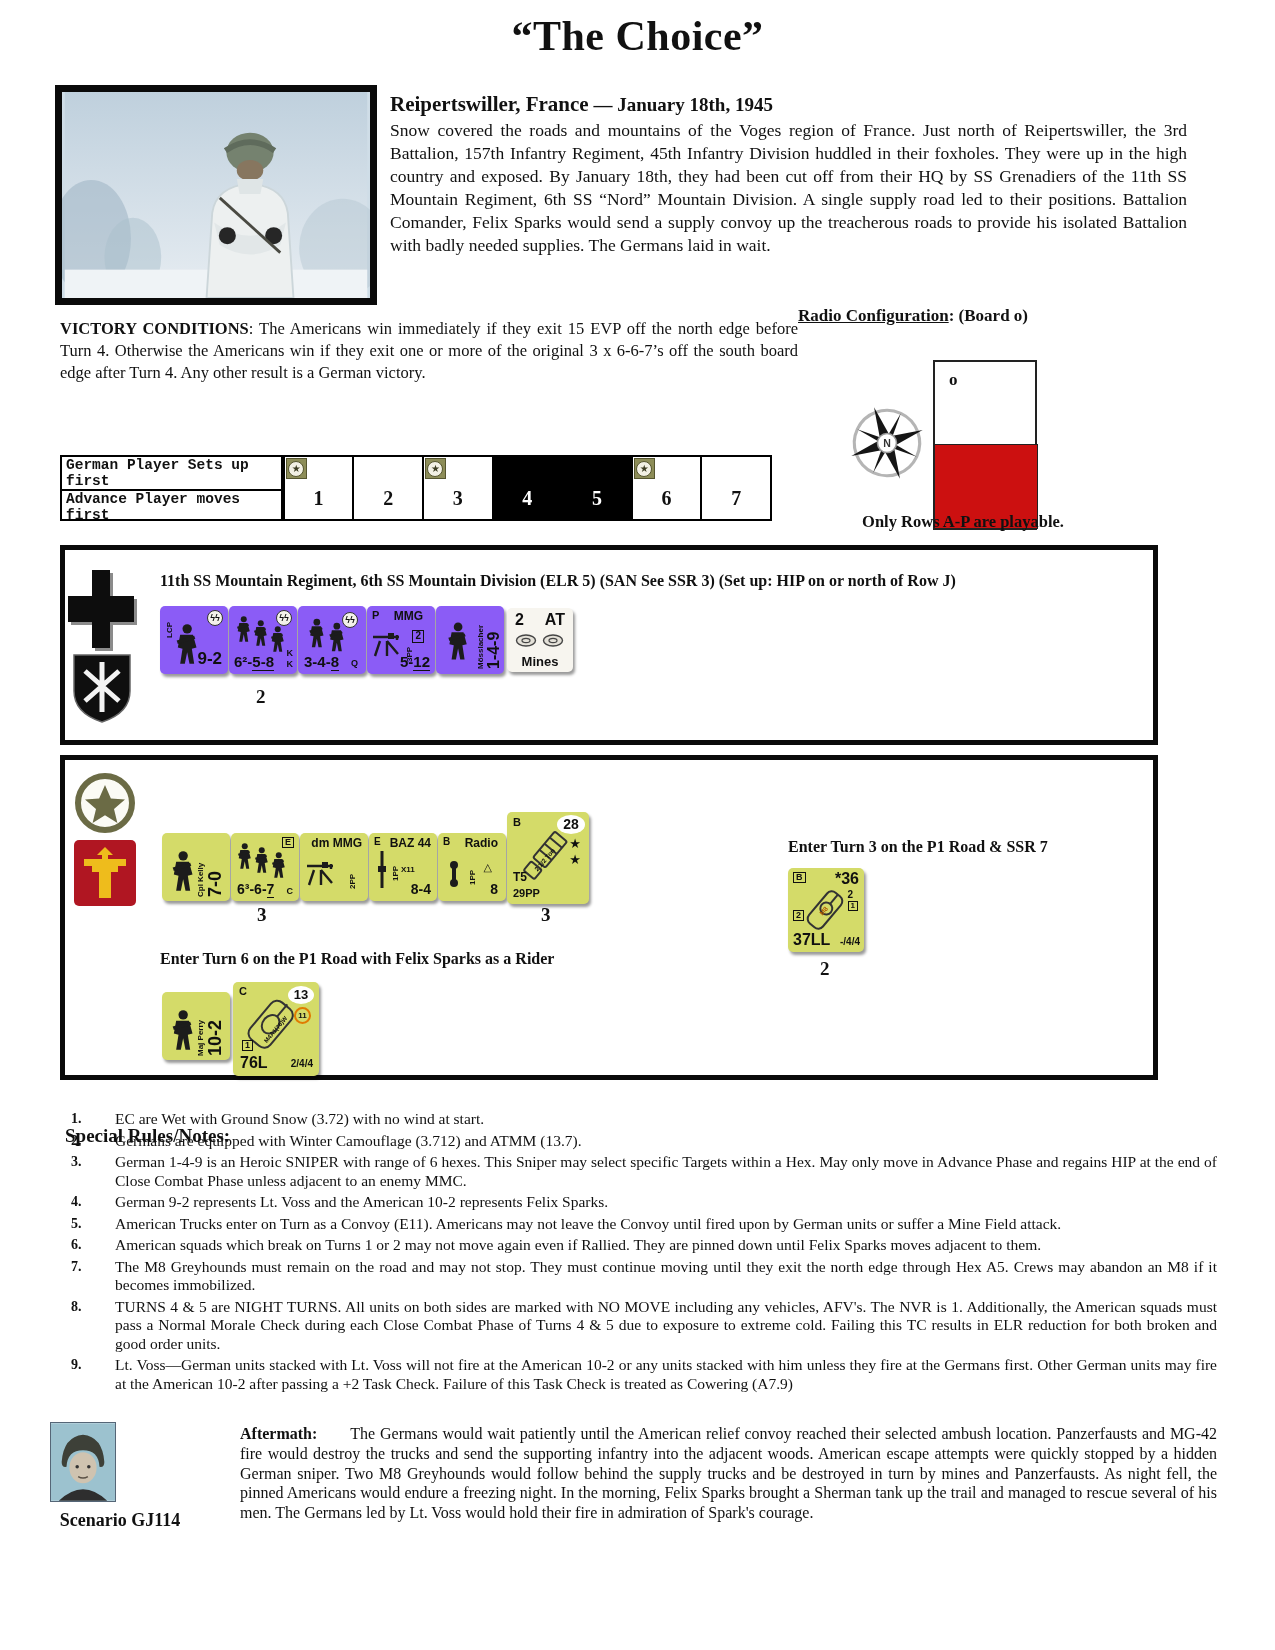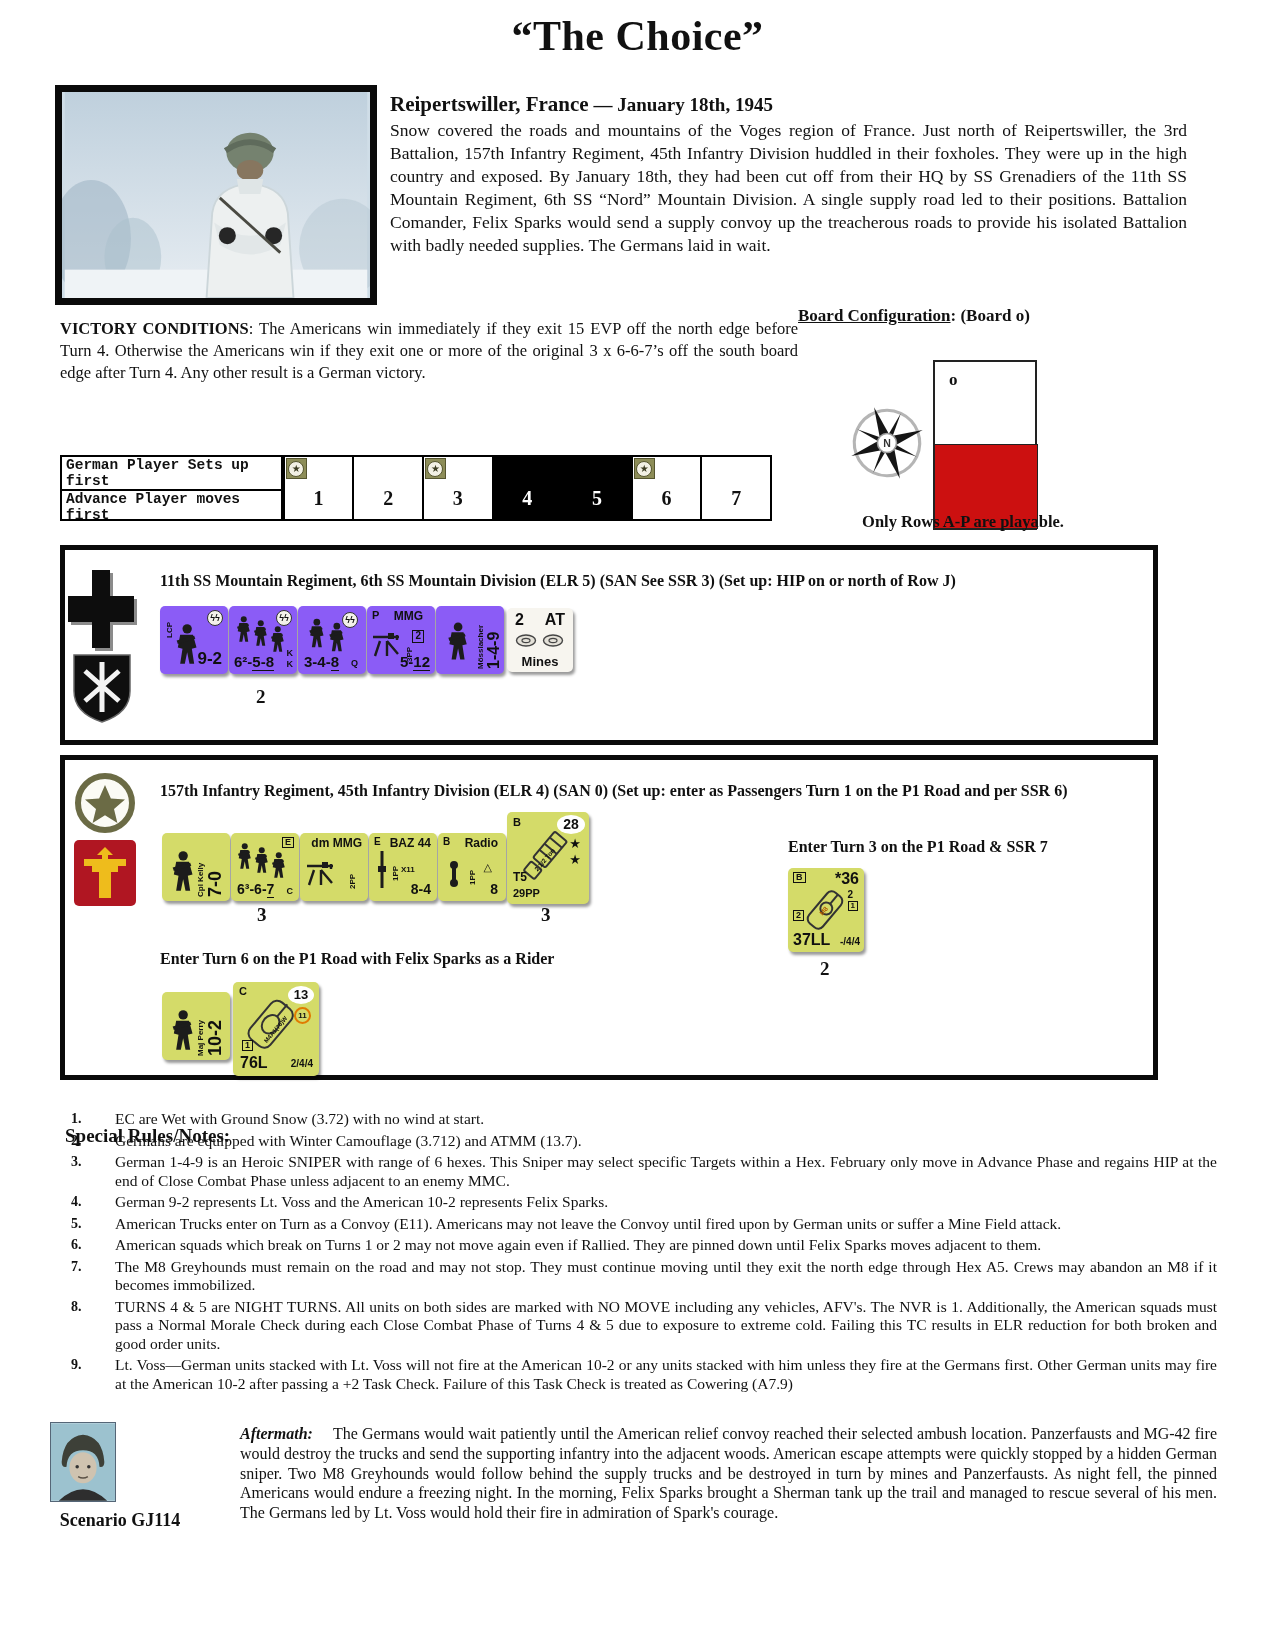--- a/index.html
+++ b/index.html
@@ -60,21 +60,21 @@
 
   #rules-title { left:65px; top:1084px; font-size:19px; font-weight:bold;margin-top:41px; }
   #rules { left:65px; top:1110px; width:1152px; counter-reset:rule; }
   .rule { display:flex; font-size:15.5px; line-height:18.5px; margin-bottom:3px; }
   .rule::before { counter-increment:rule; content:counter(rule) "."; width:44px; flex:none; padding-left:6px; font-weight:bold; font-size:14px; }
   .rule .rtext { flex:1; text-align:justify; }
 
   #portrait { left:50px; top:1422px; width:66px; height:80px; border:1px solid #567; }
   #scenario-id { left:30px; top:1510px; width:180px; text-align:center; font-size:18px; font-weight:bold; }
   #aftermath { left:240px; top:1424px; width:977px; font-size:16px; line-height:19.8px; }
-  #aftermath .alabel { font-weight:bold; margin-right:20px;font-style:italic; }
+  #aftermath .alabel { font-weight:bold; margin-right:33px; }
 
   svg text { font-family:"Liberation Sans",sans-serif; }
 </style>
 </head>
 <body>
 
 <svg width="0" height="0" style="position:absolute">
   <defs>
     <symbol id="sym-soldier" viewBox="0 0 24 36">
       <circle cx="13" cy="5" r="4" fill="#1c1c1c"></circle>
@@ -133,21 +133,21 @@
   <div id="intro-head" class="abs">
     <span>Reipertswiller, France</span><span class="h2"> — January 18th, 1945</span>
   </div>
   <div id="intro-body" class="abs just">Snow covered the roads and mountains of the Voges region of France. Just north of Reipertswiller, the 3rd Battalion, 157th Infantry Regiment, 45th Infantry Division huddled in their foxholes. They were up in the high country and exposed. By January 18th, they had been cut off from their HQ by SS Grenadiers of the 11th SS Mountain Regiment, 6th SS “Nord” Mountain Division. A single supply road led to their positions. Battalion Comander, Felix Sparks would send a supply convoy up the treacherous roads to provide his isolated Battalion with badly needed supplies. The Germans laid in wait.</div>
 
   <div id="victory" class="abs just">
     <span class="vlabel">VICTORY CONDITIONS</span><span>: The Americans win immediately if they exit 15 EVP off the north edge before Turn 4. Otherwise the Americans win if they exit one or more of the original 3 x 6-6-7’s off the south board edge after Turn 4. Any other result is a German victory.</span>
   </div>
 
   <div id="board-title" class="abs">
-    <span class="u">Board Configuration</span><span>: (Board o)</span>
+    <span class="u">Radio Configuration</span><span>: (Board o)</span>
   </div>
   <svg id="compass" class="abs" viewBox="0 0 74 74">
     <g transform="rotate(-20 37 37)">
       <circle cx="37" cy="37" r="31" fill="none" stroke="#b5b5b5" stroke-width="3"></circle>
       <path d="M37 1 L42 32 37 37 32 32 Z" fill="#151515"></path>
       <path d="M37 73 L42 42 37 37 32 42 Z" fill="#151515"></path>
       <path d="M1 37 L32 32 37 37 32 42 Z" fill="#151515"></path>
       <path d="M73 37 L42 32 37 37 42 42 Z" fill="#151515"></path>
       <path d="M15 15 L33 30 37 37 30 33 Z" fill="#151515"></path>
       <path d="M59 15 L44 33 37 37 41 30 Z" fill="#151515"></path>
@@ -279,21 +279,20 @@
 
   <div id="abox" class="abs ob-box"></div>
   <svg class="abs" style="left:74px;top:772px;width:62px;height:62px" viewBox="0 0 62 62">
     <circle cx="31" cy="31" r="27" fill="#fbfbf5" stroke="#6b6b45" stroke-width="6"></circle>
     <path d="M31 13 L36.9 26.4 51 27.6 40 37 43.4 51 31 43.2 18.6 51 22 37 11 27.6 25.1 26.4 Z" fill="#6b6b45"></path>
   </svg>
   <svg class="abs" style="left:74px;top:840px;width:62px;height:66px" viewBox="0 0 62 66">
     <rect width="62" height="66" rx="5" fill="#b01622"></rect>
     <path d="M31 7 L39 15 H34 V19 H52 V26 H44 V32 H37 V58 H25 V32 H18 V26 H10 V19 H28 V15 H23 Z" fill="#eebc1c"></path>
   </svg>
-  <div class="abs ob-head" style="left:160px;top:782px;width:985px">157th Infantry Regiment, 45th Infantry Division (ELR 4) (SAN 0) (Set up: enter as Passengers Turn 1 on the P1 Road and per SSR 6)</div>
 
   <div class="ctr amr" style="left:162px;top:833px;width:68px;height:68px">
     <svg style="position:absolute;left:6px;top:16px;width:28px;height:44px">
         <use href="#sym-soldier"></use>
       </svg>
     <div class="vt" style="left:34px;top:64px">
       <div style="font-size:8px;font-weight:bold">Cpl Kelly</div>
       <div style="font-size:18px;font-weight:bold">7-0</div>
     </div>
   </div>
@@ -406,21 +405,21 @@
 
   <div id="rules-title" class="abs">Special Rules/Notes:</div>
   <div id="rules" class="abs">
     <div class="rule">
         <div class="rtext">EC are Wet with Ground Snow (3.72) with no wind at start.</div>
       </div>
     <div class="rule">
         <div class="rtext">Germans are equipped with Winter Camouflage (3.712) and ATMM (13.7).</div>
       </div>
     <div class="rule">
-        <div class="rtext">German 1-4-9 is an Heroic SNIPER with range of 6 hexes. This Sniper may select specific Targets within a Hex. February only move in Advance Phase and regains HIP at the end of Close Combat Phase unless adjacent to an enemy MMC.</div>
+        <div class="rtext">German 1-4-9 is an Heroic SNIPER with range of 6 hexes. This Sniper may select specific Targets within a Hex. May only move in Advance Phase and regains HIP at the end of Close Combat Phase unless adjacent to an enemy MMC.</div>
       </div>
     <div class="rule">
         <div class="rtext">German 9-2 represents Lt. Voss and the American 10-2 represents Felix Sparks.</div>
       </div>
     <div class="rule">
         <div class="rtext">American Trucks enter on Turn as a Convoy (E11). Americans may not leave the Convoy until fired upon by German units or suffer a Mine Field attack.</div>
       </div>
     <div class="rule">
         <div class="rtext">American squads which break on Turns 1 or 2 may not move again even if Rallied. They are pinned down until Felix Sparks moves adjacent to them.</div>
       </div>

